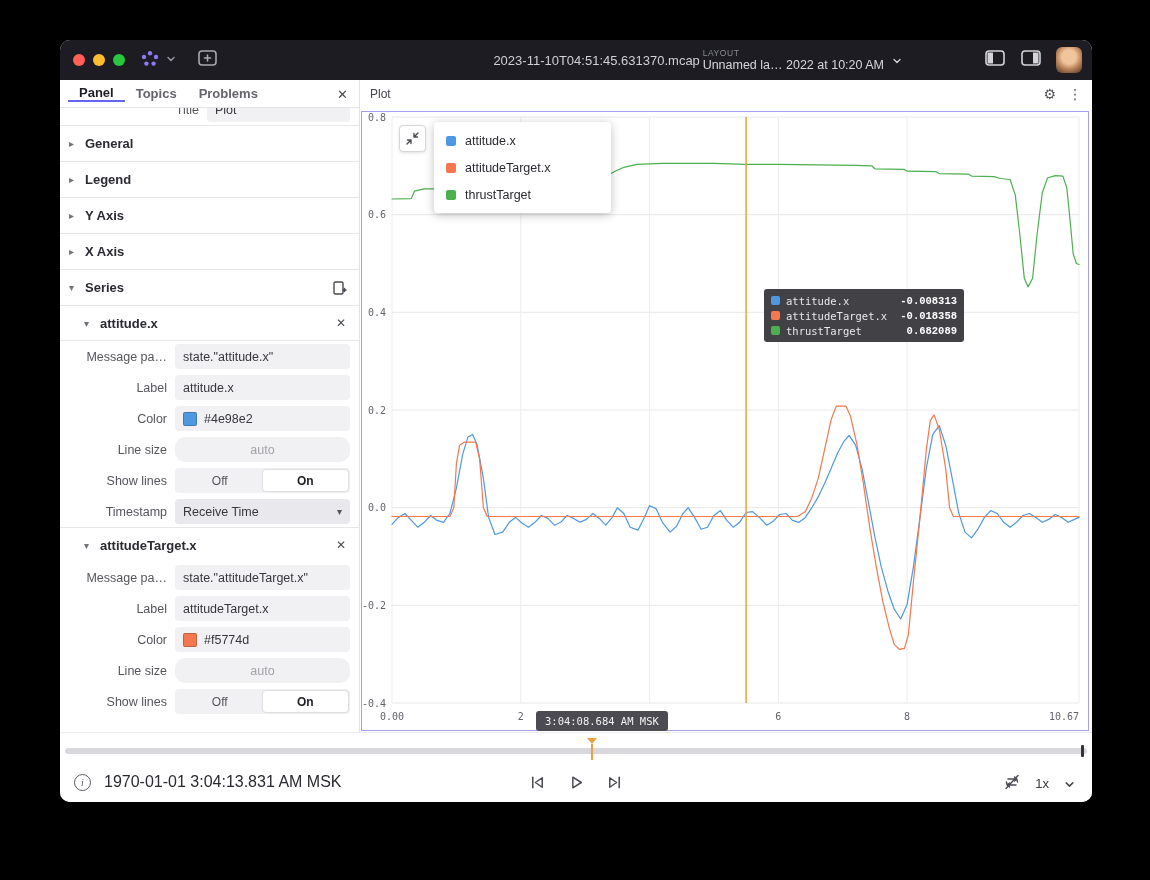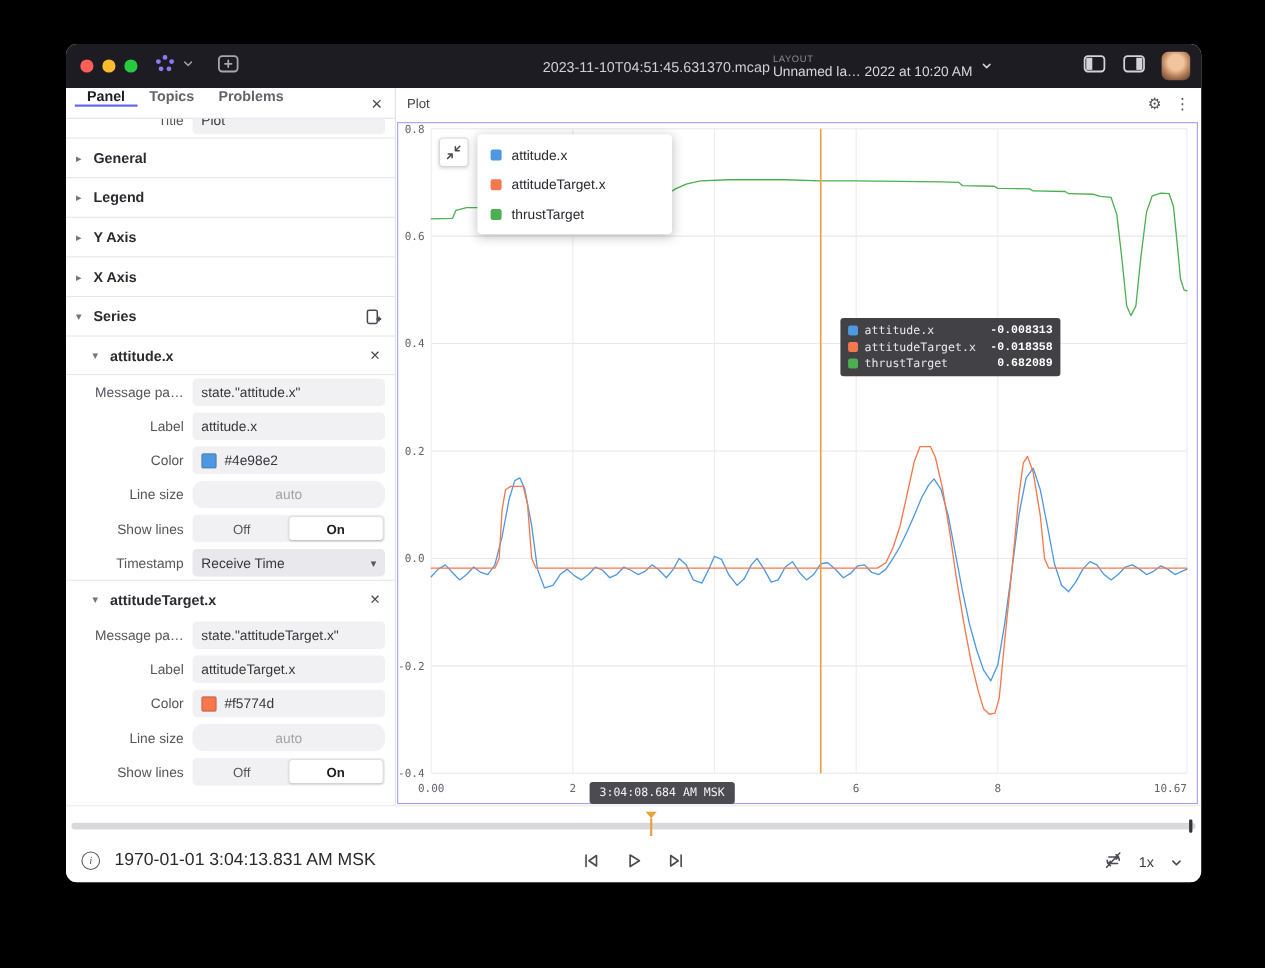--- a/index.html
+++ b/index.html
@@ -20,28 +20,28 @@
   .layout-label { font-size:8.5px; letter-spacing:.6px; color:#8b8b93; }
   .layout-name { font-size:12.5px; color:#d8d8dc; white-space:nowrap; }
   .tb-right { position:absolute; right:10px; display:flex; align-items:center; gap:14px; }
   .avatar { width:26px; height:26px; border-radius:6px;
             background:radial-gradient(circle at 50% 38%, #f0c49c 0 34%, #b9825a 60%, #4a3326 100%); }
 
   
   .main { display:flex; height:652px; }
   .sidebar { width:300px; border-right:1px solid #e3e3e6; background:#fff; overflow:hidden; }
 
-  .tabbar { position:relative; height:28px; display:flex; align-items:flex-start; border-bottom:1px solid #e3e3e6; }
+  .tabbar { position:relative; height:28px; display:flex; align-items:center; border-bottom:1px solid #e3e3e6; }
   .tab { display:flex; align-items:center; padding:0 11px; font-size:13px; color:#64646c; cursor:default;font-weight:bold; }
   .tab.active { color:#1d1d24; font-weight:700; border-bottom:2px solid #6366f1; }
   .tab:first-child { margin-left:8px; }
   .tab-close { position:absolute; right:11px; top:7px; font-size:13px; color:#4a4a52; }
 
   .crop-row { position:relative; height:18px; overflow:hidden; border-bottom:1px solid #e7e7e9; }
-  .crop-row .field-row { position:absolute; top:-14px; left:0; width:100%; }
+  .crop-row .field-row { position:absolute; top:-14px; left:0; width:100%;padding-left:32px; }
 
   .section-row { height:36px; display:flex; align-items:center; gap:6px; padding:0 12px 0 9px;
                  border-bottom:1px solid #e7e7e9; }
   .chev { font-size:10px; color:#73737b; width:10px; }
   .section-label { font-size:13px; color:#2a2a31; font-weight:600; flex:1; }
   .row-action { margin-left:auto; display:flex; align-items:center; color:#4a4a52; }
 
   .series-header { height:35px; display:flex; align-items:center; gap:6px; padding:0 13px 0 24px; }
   .series-header.bt { border-top:1px solid #e7e7e9; }
   .series-header.bb { border-bottom:1px solid #e7e7e9; }

